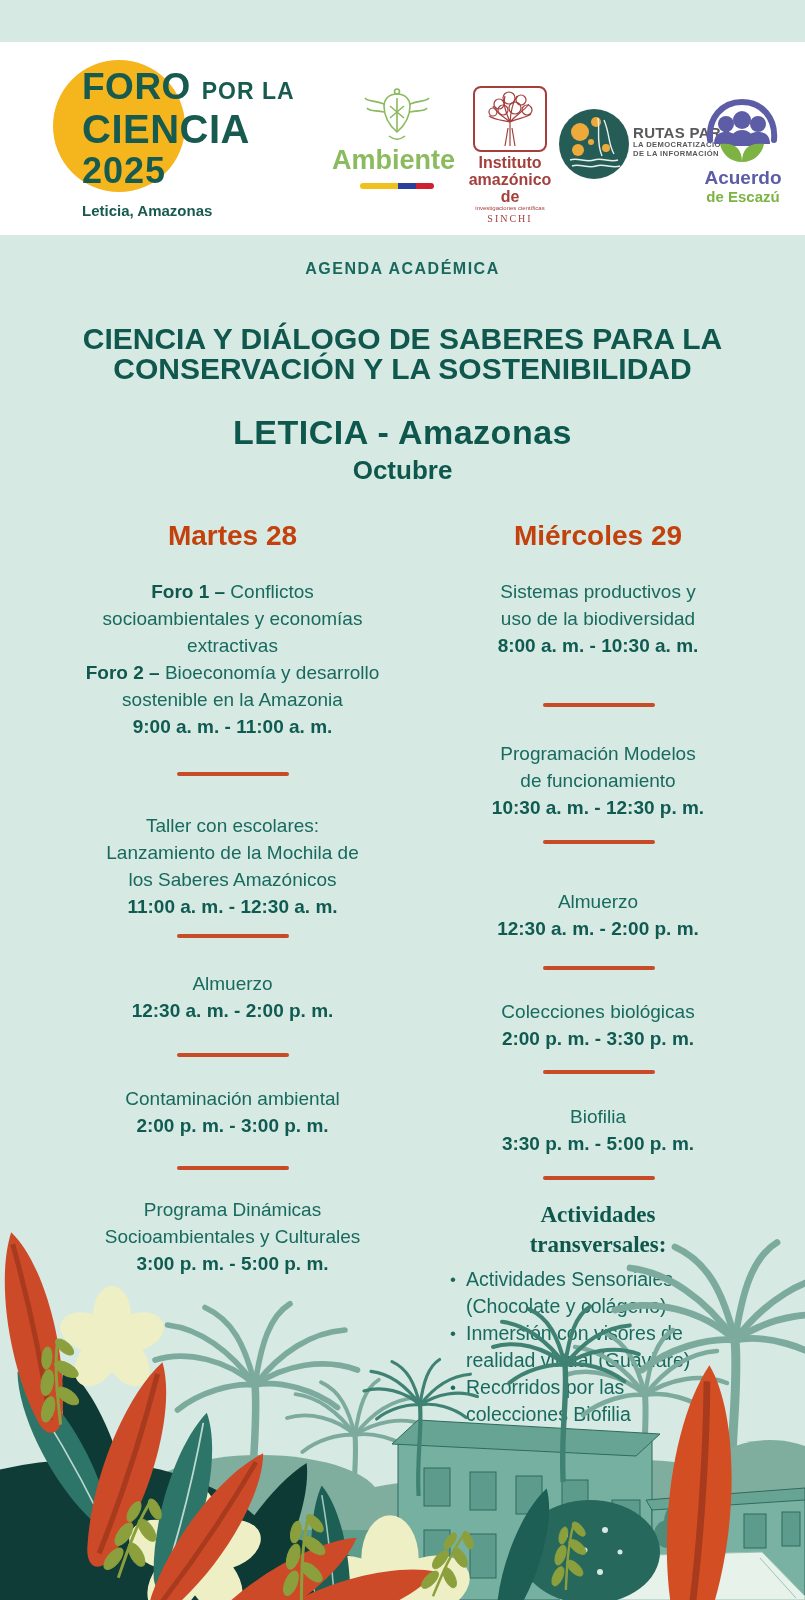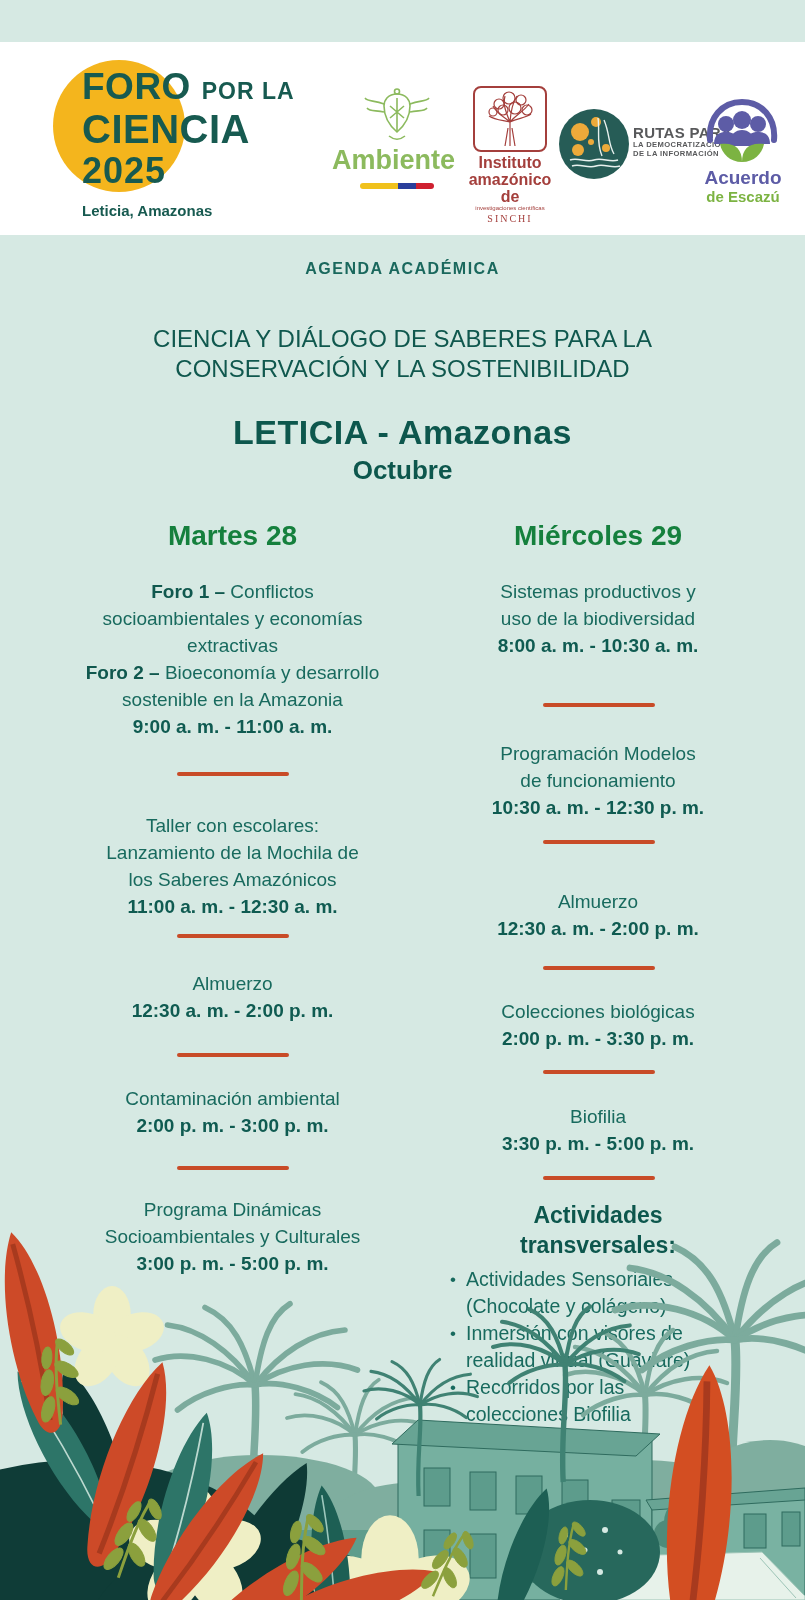--- a/index.html
+++ b/index.html
@@ -34,33 +34,33 @@
   .sinchi .l4{font-family:"Liberation Serif",serif;font-size:10px;letter-spacing:2px;margin-top:2px;}
   .rutas-text{position:absolute;left:633px;top:124px;color:#58595b;line-height:1.15;}
   .rutas-text .l1{font-weight:800;font-size:15px;letter-spacing:.3px;}
   .rutas-text .l2,.rutas-text .l3{font-size:7.6px;font-weight:600;letter-spacing:.4px;}
   .escazu-text{position:absolute;left:695px;top:168px;width:96px;text-align:center;line-height:1.1;}
   .escazu-text .l1{color:#5d5ca6;font-weight:700;font-size:19px;}
   .escazu-text .l2{color:#7cb342;font-weight:700;font-size:15px;}
   
   .center{position:absolute;left:0;width:805px;text-align:center;}
   .agenda-title{top:260px;font-size:16px;font-weight:600;letter-spacing:1.5px;color:#1a685d;}
-  .agenda-sub{top:324px;font-size:24px;font-weight:400;line-height:30px;color:#10584e;}
+  .agenda-sub{top:324px;font-size:30px;font-weight:700;line-height:30px;color:#10584e;}
   .agenda-loc{top:413px;font-size:34px;font-weight:800;color:#0d574d;letter-spacing:.5px;}
   .agenda-month{top:455px;font-size:26px;font-weight:800;color:#0d574d;}
   
   .colL{left:40px;width:385px;text-align:center;}
   .colR{left:412px;width:372px;text-align:center;}
-  .day{font-size:28px;font-weight:800;color:#15803d;}
+  .day{font-size:28px;font-weight:800;color:#c2410c;}
   .event{font-size:19px;line-height:27px;color:#186a5e;}
   .event b{color:#10584e;}
   .etime{font-weight:700;color:#0f5b51;}
   .divider{position:absolute;width:112px;height:4px;background:#c84b27;border-radius:2px;}
   
-  .tv-title{font-size:23px;font-weight:800;line-height:30px;color:#0d574d;}
+  .tv-title{font-size:23px;font-weight:800;line-height:30px;color:#0d574d;font-family:Liberation Serif, serif;}
   .tv-list{left:450px;width:330px;text-align:left;font-size:19.5px;line-height:27px;color:#186a5e;}
   .tv-item{display:flex;}
   .tv-dot{width:16px;flex:0 0 16px;font-size:17px;}
   
   .illus{position:absolute;left:0;top:1200px;width:805px;height:400px;}
 </style>
 </head>
 <body>
 
 <div class="white-band"></div>

